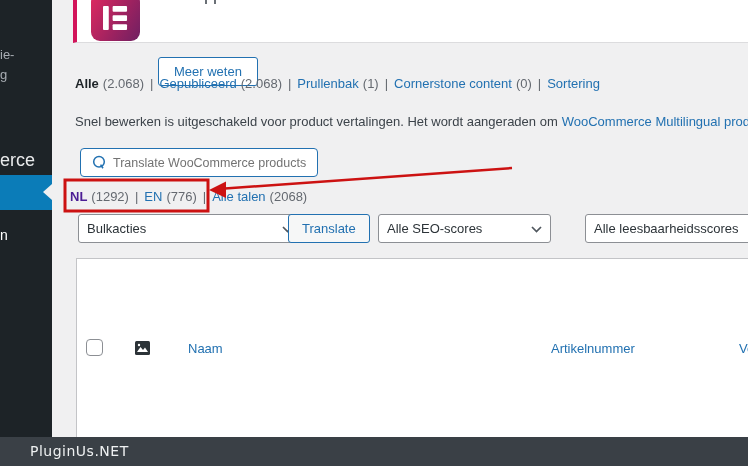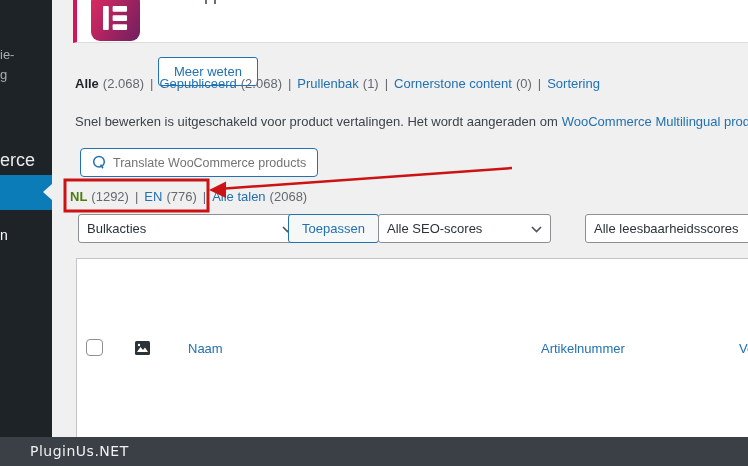--- a/index.html
+++ b/index.html
@@ -48,21 +48,21 @@
   .sep { color:#646970; margin:0 6px; }
   .notice { position:absolute; left:75px; top:114px; white-space:nowrap; color:#3c434a; }
   .notice .link { margin-left:4px; }
   .translate-btn {
     position:absolute; left:80px; top:148px; height:29px; padding:0 11px;
     display:flex; align-items:center; gap:6px;
     border:1px solid #2271b1; border-radius:4px; background:#ffffff;
     color:#737373; font-size:12.5px; cursor:pointer; font-family:"Liberation Sans", sans-serif;
   }
   .langs { position:absolute; left:70px; top:189px; white-space:nowrap; }
-  .langs .current { font-weight:700; color:#4d7c0f; }
+  .langs .current { font-weight:700; color:#4c1d95; }
   
   .sel {
     position:absolute; top:214px; height:29px; background:#ffffff;
     border:1px solid #8c8f94; border-radius:3px; padding:0 24px 0 8px;
     line-height:27px; color:#2c3338; cursor:pointer; white-space:nowrap; overflow:hidden;
   }
   .sel svg { position:absolute; right:8px; top:11px; }
   .sel.bulk { left:78px; width:224px; }
   .sel.seo  { left:378px; width:173px; }
   .sel.read { left:585px; width:235px; }
@@ -78,21 +78,21 @@
     background:#ffffff; border:1px solid #c3c4c7;
   }
   .row-check {
     position:absolute; left:9px; top:80px; width:17px; height:17px;
     appearance:none; -webkit-appearance:none; background:#fff;
     border:1px solid #8c8f94; border-radius:4px; cursor:pointer;
   }
   .col-img { position:absolute; left:58px; top:82px; }
   .col-label { position:absolute; top:82px; color:#2271b1; cursor:pointer; }
   .col-naam { left:111px; }
-  .col-artikel { left:464px;text-align:right; }
+  .col-artikel { left:474px;text-align:right; }
   .col-vo { left:662px; }
   
   .annotation { position:absolute; left:0; top:0; z-index:50; pointer-events:none; }
   .watermark-bar {
     position:absolute; left:0; top:437px; width:748px; height:29px;
     background:#3a4046; z-index:60;
   }
   .watermark-bar span {
     position:absolute; left:10px; line-height:29px; color:#eef0f1;
     font-family:"DejaVu Sans", sans-serif; font-size:14px; letter-spacing:0.5px;margin-left:20px;
@@ -146,21 +146,21 @@
   <div class="langs">
     <span class="current">NL</span><span class="count">(1292)</span><span class="sep">|</span><span class="link">EN</span><span class="count">(776)</span><span class="sep">|</span><span class="link">Alle talen</span><span class="count">(2068)</span>
   </div>
 
   <div class="sel bulk">
     <span>Bulkacties</span>
     <svg width="11" height="7" viewBox="0 0 11 7">
       <path d="M1 1 L5.5 5.6 L10 1" fill="none" stroke="#50575e" stroke-width="1.7"></path>
     </svg>
   </div>
-  <button class="btn-apply">Toepassen</button>
+  <button class="btn-apply">Translate</button>
   <div class="sel seo">
     <span>Alle SEO-scores</span>
     <svg width="11" height="7" viewBox="0 0 11 7">
       <path d="M1 1 L5.5 5.6 L10 1" fill="none" stroke="#50575e" stroke-width="1.7"></path>
     </svg>
   </div>
   <div class="sel read">
     <span>Alle leesbaarheidsscores</span>
   </div>
 

